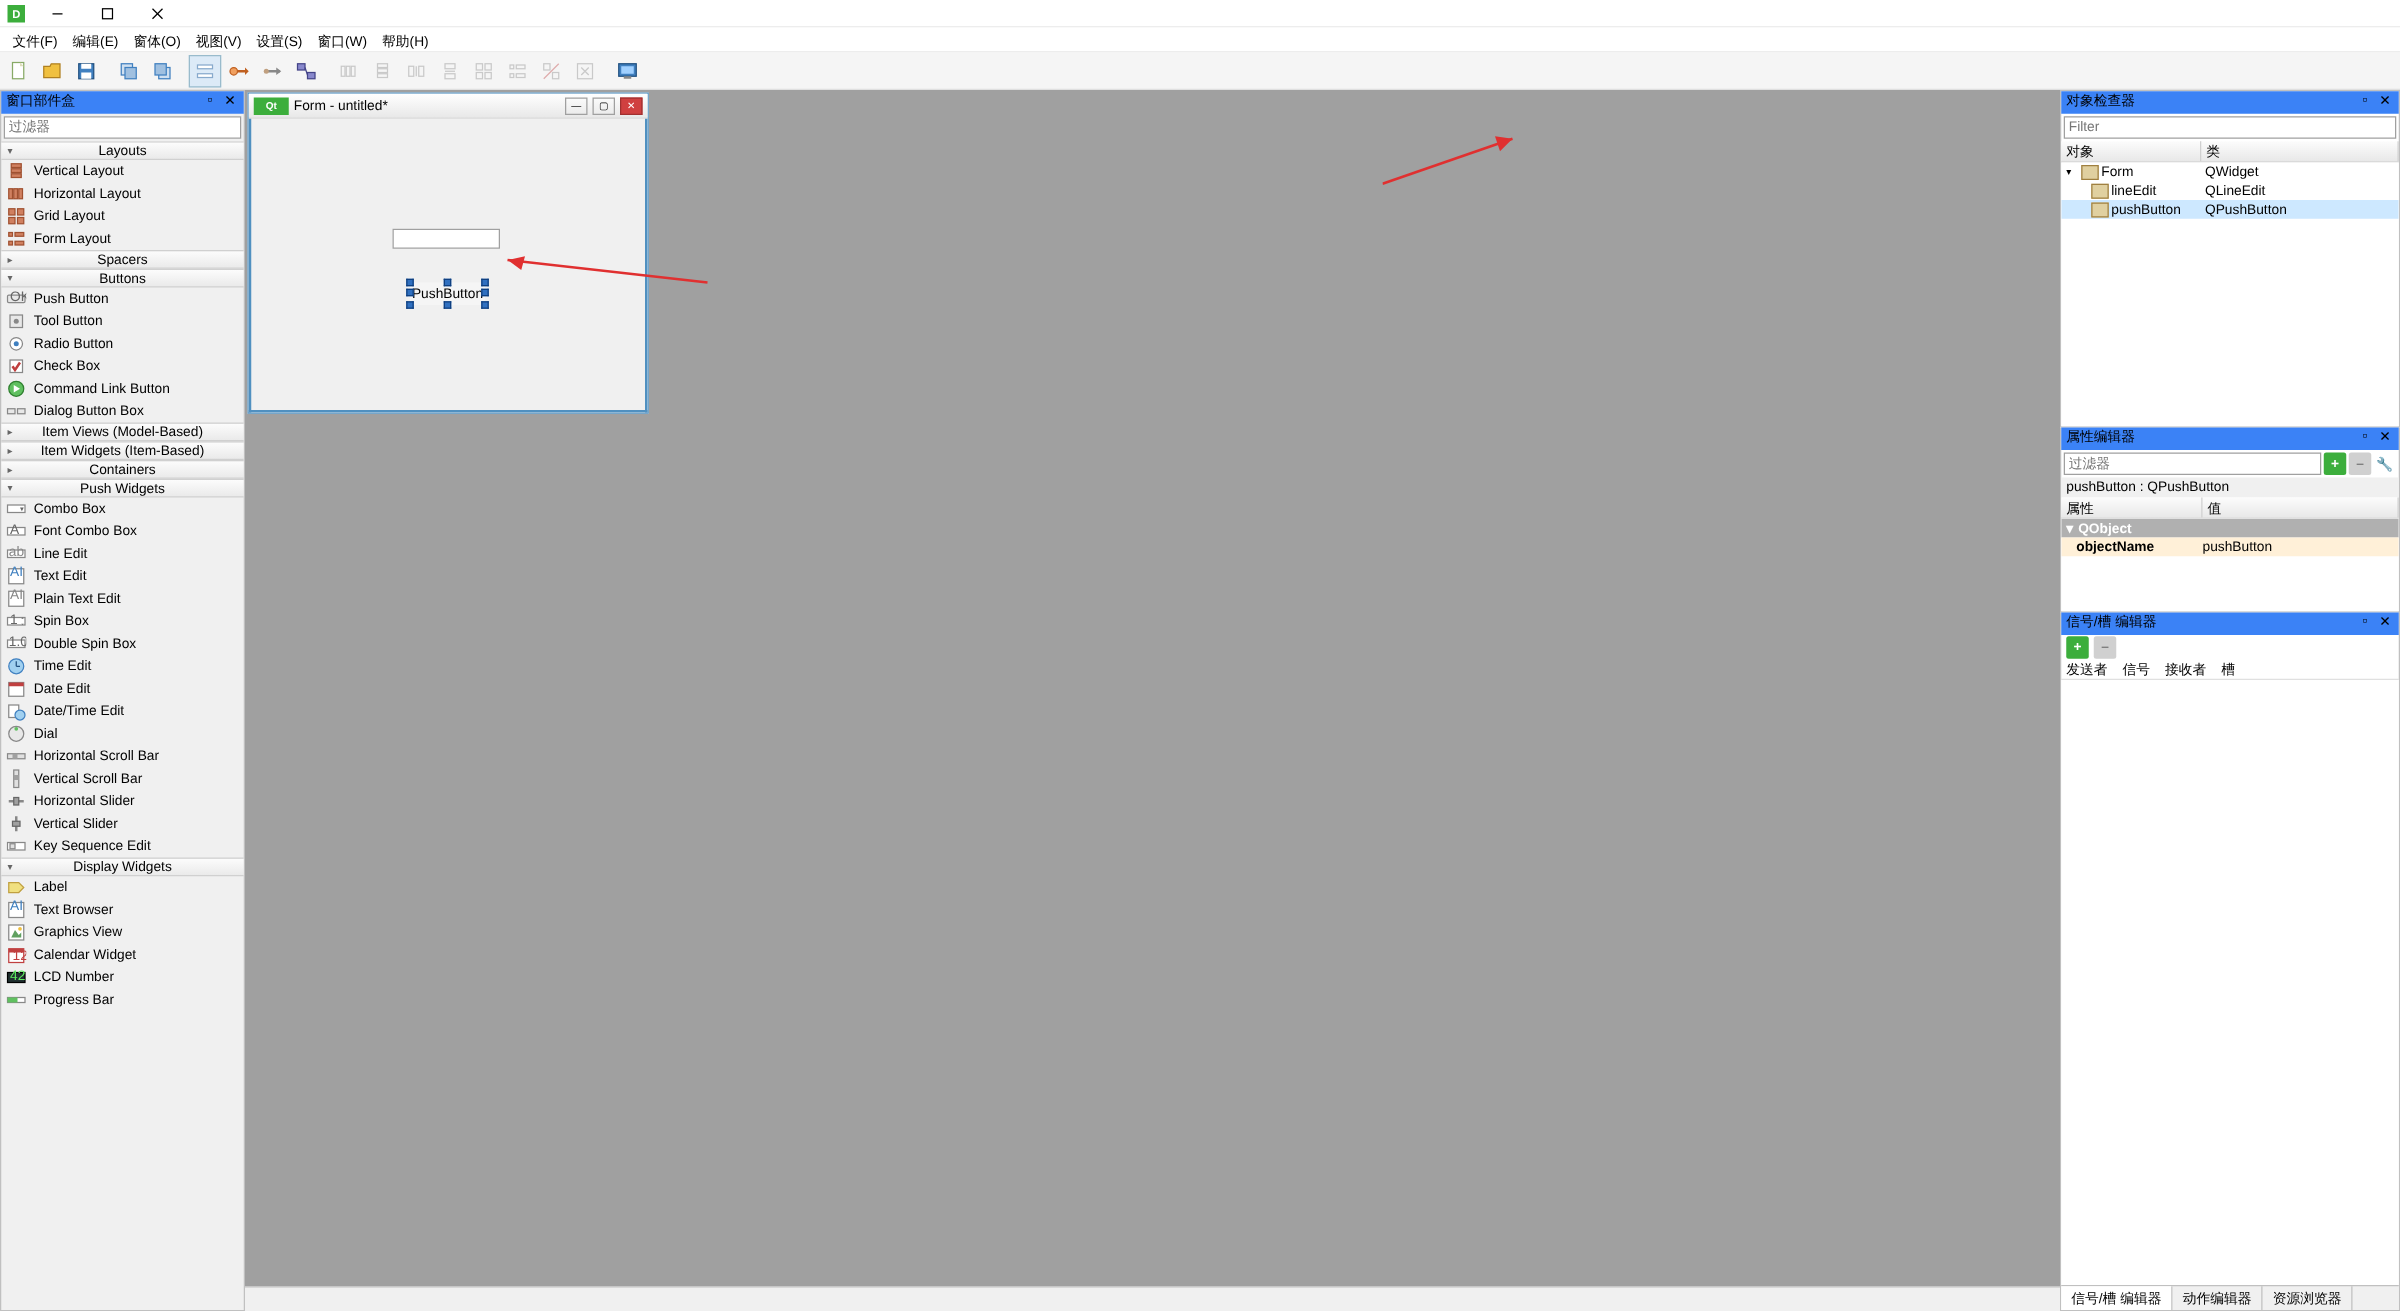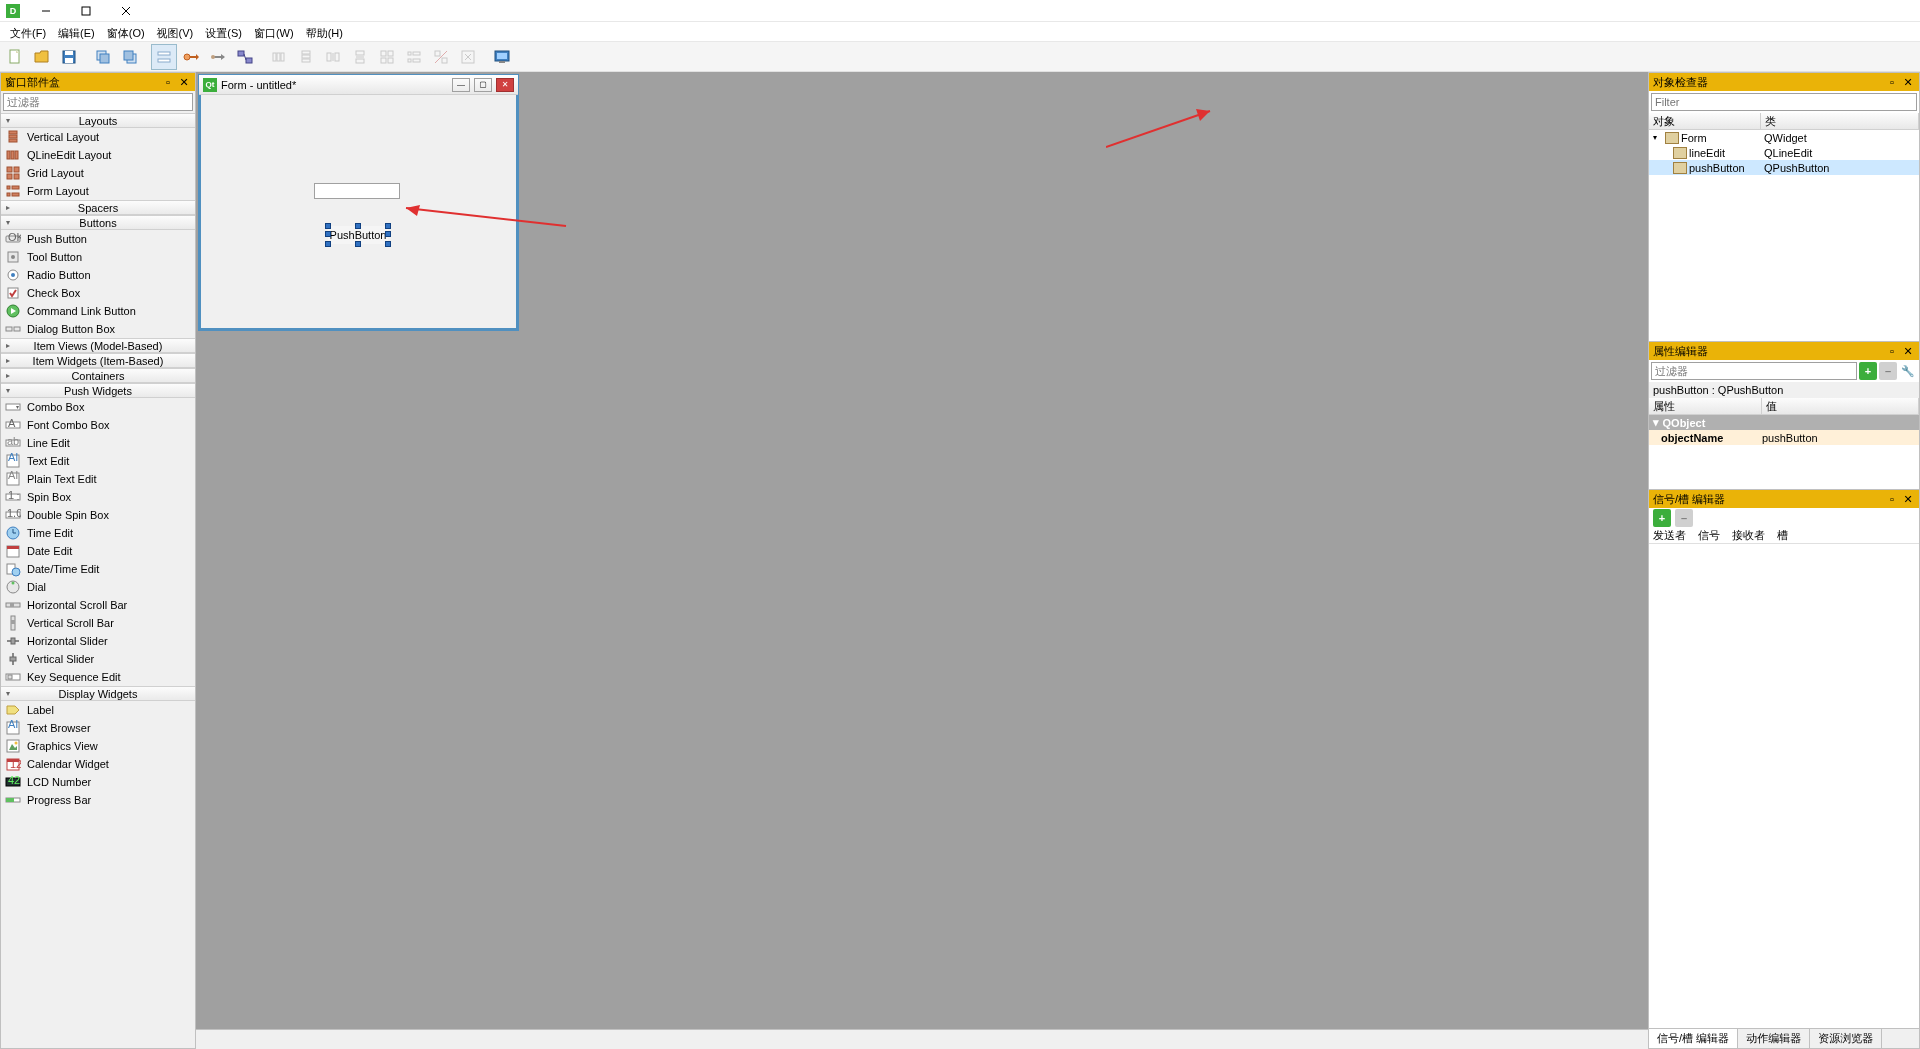--- a/index.html
+++ b/index.html
@@ -13,34 +13,34 @@
 .menubar .menu-item{padding:0 6px;color:#000;cursor:pointer}
 .toolbar{height:30px;background:#f5f5f5;display:flex;align-items:center;padding:0 2px;border-bottom:1px solid #e0e0e0;gap:1px}
 .toolbar .tb-btn{width:26px;height:26px;display:flex;align-items:center;justify-content:center;cursor:pointer;border:1px solid transparent}
 .toolbar .tb-sep{width:6px;height:26px}
 .toolbar .tb-btn.disabled{opacity:.4;cursor:default}
 .toolbar .tb-btn svg{width:18px;height:18px}
 .main{flex:1;display:flex;overflow:hidden}
 .dock{background:#f0f0f0;display:flex;flex-direction:column;border:1px solid #c0c0c0}
 .dock-left{width:196px}
 .dock-right{width:272px;display:flex;flex-direction:column}
-.dock-title{height:18px;background:#eab308;display:flex;align-items:center;padding:0 4px;font-size:11px}
+.dock-title{height:18px;background:#3b82f6;display:flex;padding:0 4px;font-size:11px}
 .dock-title .dt-label{flex:1}
 .dock-title .dt-btn{width:14px;height:14px;display:flex;align-items:center;justify-content:center;margin-left:2px;cursor:pointer}
 .filter-input{height:18px;border:1px solid #a0a0a0;background:#fff;padding:0 3px;margin:2px;width:calc(100% - 4px)}
 .cat-head{height:15px;background:linear-gradient(#fcfcfc,#eaeaea);border-top:1px solid #d0d0d0;border-bottom:1px solid #d0d0d0;display:flex;align-items:center;justify-content:center;font-size:11px;position:relative}
 .cat-head .exp{position:absolute;left:2px;width:10px;height:10px;display:flex;align-items:center;justify-content:center;font-size:8px;color:#666}
 .widget-item{height:18px;display:flex;align-items:center;padding-left:4px;gap:6px;cursor:pointer}
 .widget-item .wicon{width:16px;height:16px;flex:none}
 .canvas-area{flex:1;background:#a0a0a0;overflow:hidden;position:relative;display:flex;flex-direction:column}
 .canvas-body{flex:1;position:relative}
 .canvas-status{height:20px;background:#f0f0f0;border-top:1px solid #c0c0c0}
 .form-window{position:absolute;left:2px;top:2px;width:321px;background:#fff;border:1px solid #5090c0}
 .form-title{height:20px;background:linear-gradient(#fff,#e8e8e8);display:flex;align-items:center;padding:0 4px;gap:4px;border-bottom:1px solid #d0d0d0}
-.form-title .ft-icon{width:14px;height:14px;background:#3cae3c;display:flex;align-items:center;justify-content:center;color:#fff;font-size:8px;font-weight:bold}
+.form-title .ft-icon{width:28px;height:14px;background:#3cae3c;display:flex;align-items:center;justify-content:center;color:#fff;font-size:8px;font-weight:bold}
 .form-title .ft-label{flex:1;font-size:11px}
 .form-title .ft-btn{width:18px;height:14px;border:1px solid #a0a0a0;display:flex;align-items:center;justify-content:center;font-size:8px}
 .form-title .ft-close{background:#d04040;color:#fff;border-color:#a03030}
 .form-canvas{height:235px;background:#f0f0f0;background-image:radial-gradient(#bbb 0.5px, transparent 0.5px);background-size:8px 8px;position:relative;border:2px solid #5090c0;border-top:none}
 .form-lineedit{position:absolute;left:113px;top:88px;width:86px;height:16px;background:#fff;border:1px solid #a0a0a0}
 .form-button{position:absolute;left:127px;top:131px;width:60px;height:18px;background:#f5f5f5;display:flex;align-items:center;justify-content:center;font-size:11px}
 .sel-handle{position:absolute;width:6px;height:6px;background:#3070c0;border:1px dashed #104080}
 .arrow{position:absolute;pointer-events:none}
 .tree-head{height:17px;background:linear-gradient(#fcfcfc,#e8e8e8);display:flex;border-bottom:1px solid #d0d0d0}
 .tree-head .th{padding:0 4px;border-right:1px solid #d0d0d0;display:flex;align-items:center}
@@ -246,21 +246,21 @@
                 <rect x="4" y="10" width="8" height="3" fill="#d08060" stroke="#a05030"></rect>
               </svg></span>
             <span>Vertical Layout</span>
           </div>
           <div class="widget-item">
             <span class="wicon"><svg viewBox="0 0 16 16">
                 <rect x="2" y="4" width="3" height="8" fill="#d08060" stroke="#a05030"></rect>
                 <rect x="6" y="4" width="3" height="8" fill="#d08060" stroke="#a05030"></rect>
                 <rect x="10" y="4" width="3" height="8" fill="#d08060" stroke="#a05030"></rect>
               </svg></span>
-            <span>QLineEdit Layout</span>
+            <span>Horizontal Layout</span>
           </div>
           <div class="widget-item">
             <span class="wicon"><svg viewBox="0 0 16 16">
                 <rect x="2" y="2" width="5" height="5" fill="#d08060" stroke="#a05030"></rect>
                 <rect x="9" y="2" width="5" height="5" fill="#d08060" stroke="#a05030"></rect>
                 <rect x="2" y="9" width="5" height="5" fill="#d08060" stroke="#a05030"></rect>
                 <rect x="9" y="9" width="5" height="5" fill="#d08060" stroke="#a05030"></rect>
               </svg></span>
             <span>Grid Layout</span>
           </div>

